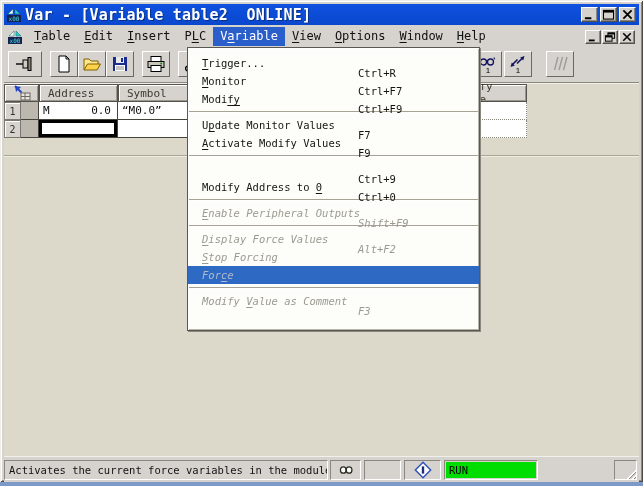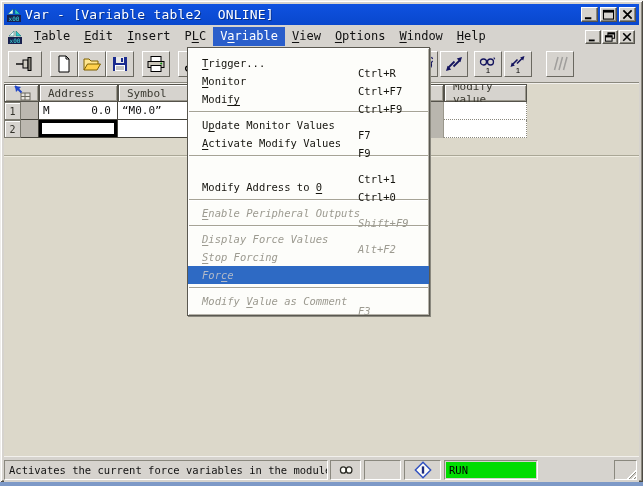--- a/index.html
+++ b/index.html
@@ -8,21 +8,21 @@
          font-family:"DejaVu Sans Mono","Liberation Mono",monospace; color:#111; }
   .win { position:absolute; left:0; top:0; width:643px; height:482px; background:#d6d3ce;
          box-shadow: inset 1px 1px 0 #efedea, inset -1px -1px 0 #4d4b45,
                      inset 2px 2px 0 #fff, inset -2px -2px 0 #8a887e; }
   .bottom-strip { position:absolute; left:0; top:482px; width:643px; height:4px; background:#7d99c7; }
 
   
   .titlebar { position:absolute; left:4px; top:4px; width:635px; height:21px;
               background:linear-gradient(180deg,#1159e8,#0947cd); display:flex; align-items:center; }
   .titlebar .app-ic { width:16px; height:16px; margin:0 3px 0 2px; flex:0 0 auto; }
-  .title-text { color:#fff; font-weight:normal; font-size:13px; white-space:pre; letter-spacing:0.2px;
+  .title-text { color:#fff; font-weight:bold; font-size:15px; white-space:pre; letter-spacing:0.2px;
                 text-shadow:1px 1px 0 rgba(0,0,0,.35); }
   .cap-btns { margin-left:auto; display:flex; gap:2px; padding-right:3px; }
   .cap-btn { width:17px; height:15px; background:#d6d3ce; border:1px solid;
              border-color:#fff #55534d #55534d #fff; box-shadow:inset -1px -1px 0 #8a887e;
              display:flex; align-items:center; justify-content:center; }
   .cap-btn svg { width:13px; height:11px; }
 
   
   .menubar { position:absolute; left:4px; top:26px; width:635px; height:21px; background:#d6d3ce;
              display:flex; align-items:center; font-size:12px; }
@@ -76,23 +76,23 @@
   .c-addr.sel { box-shadow:inset 0 0 0 3px #000; }
   .c-sym { position:absolute; left:114px; width:124px; height:18px; background:#fff;
            border-right:1px solid #44423a; border-bottom:1px solid #44423a;
            display:flex; align-items:center; padding-left:4px; }
   .c-stat { position:absolute; left:420px; width:20px; height:18px; background:#b9b6ae;
             border-right:1px solid #9a978c; }
   .c-mod { position:absolute; left:440px; width:83px; height:18px; background:#fff;
            border-right:1px dotted #8a887e; border-bottom:1px dotted #8a887e; }
 
   
-  .menu { position:absolute; left:187px; top:47px; width:243px; z-index:40; background:#fdfdfa;
+  .menu { position:absolute; left:187px; top:47px; width:293px; z-index:40; background:#fdfdfa;
           border:1px solid #5a5850; box-shadow:inset 1px 1px 0 #fff, inset -1px -1px 0 #b6b3aa,
-          1px 1px 0 #8a887e; padding:6px 0 5px 0; font-size:10.5px; }
+          1px 1px 0 #8a887e; padding:6px 0 20px 0; font-size:10.5px; }
   .menu-item { position:relative; height:18px; display:flex; align-items:center;
                padding-left:14px; color:#15140e; white-space:pre; }
   .menu-item .mi-short { position:absolute; left:170px;margin-top:19px; }
   .menu-item.disabled { color:#9c9a90;font-style:italic; }
   .menu-item.hl { background:#2e6ac4; }
   .menu-item.hl.disabled { color:#b2bac8; }
   .menu-sep { height:2px; margin:3px 1px; border-top:1px solid #a6a396; border-bottom:1px solid #fff; }
 
   
   .statusbar { position:absolute; left:4px; top:456px; width:635px; height:26px; background:#d6d3ce;
@@ -392,21 +392,21 @@
   </div>
 
   <div class="menu" id="dropdown">
       <div class="menu-item"><span class="mi-label"><span class="u">T</span>rigger...</span><span class="mi-short">Ctrl+R</span></div>
       <div class="menu-item"><span class="mi-label"><span class="u">M</span>onitor</span><span class="mi-short">Ctrl+F7</span></div>
       <div class="menu-item"><span class="mi-label">Modi<span class="u">fy</span></span><span class="mi-short">Ctrl+F9</span></div>
       <div class="menu-sep"></div>
       <div class="menu-item"><span class="mi-label">U<span class="u">p</span>date Monitor Values</span><span class="mi-short">F7</span></div>
       <div class="menu-item"><span class="mi-label"><span class="u">A</span>ctivate Modify Values</span><span class="mi-short">F9</span></div>
       <div class="menu-sep"></div>
-      <div class="menu-item"><span class="mi-short">Ctrl+1</span></div>
+      <div class="menu-item"><span class="mi-short">Ctrl+9</span></div>
       <div class="menu-item"><span class="mi-label">Modify Address to <span class="u">0</span></span><span class="mi-short">Ctrl+0</span></div>
       <div class="menu-sep"></div>
       <div class="menu-item disabled"><span class="mi-label"><span class="u">E</span>nable Peripheral Outputs</span><span class="mi-short">Shift+F9</span></div>
       <div class="menu-sep"></div>
       <div class="menu-item disabled"><span class="mi-label"><span class="u">D</span>isplay Force Values</span><span class="mi-short">Alt+F2</span></div>
       <div class="menu-item disabled"><span class="mi-label"><span class="u">S</span>top Forcing</span></div>
       <div class="menu-item disabled hl" style="background: rgb(46, 106, 196);"><span class="mi-label">For<span class="u">c</span>e</span></div>
       <div class="menu-sep"></div>
       <div class="menu-item disabled"><span class="mi-label">Modify <span class="u">V</span>alue as Comment</span><span class="mi-short">F3</span></div>
     </div>

